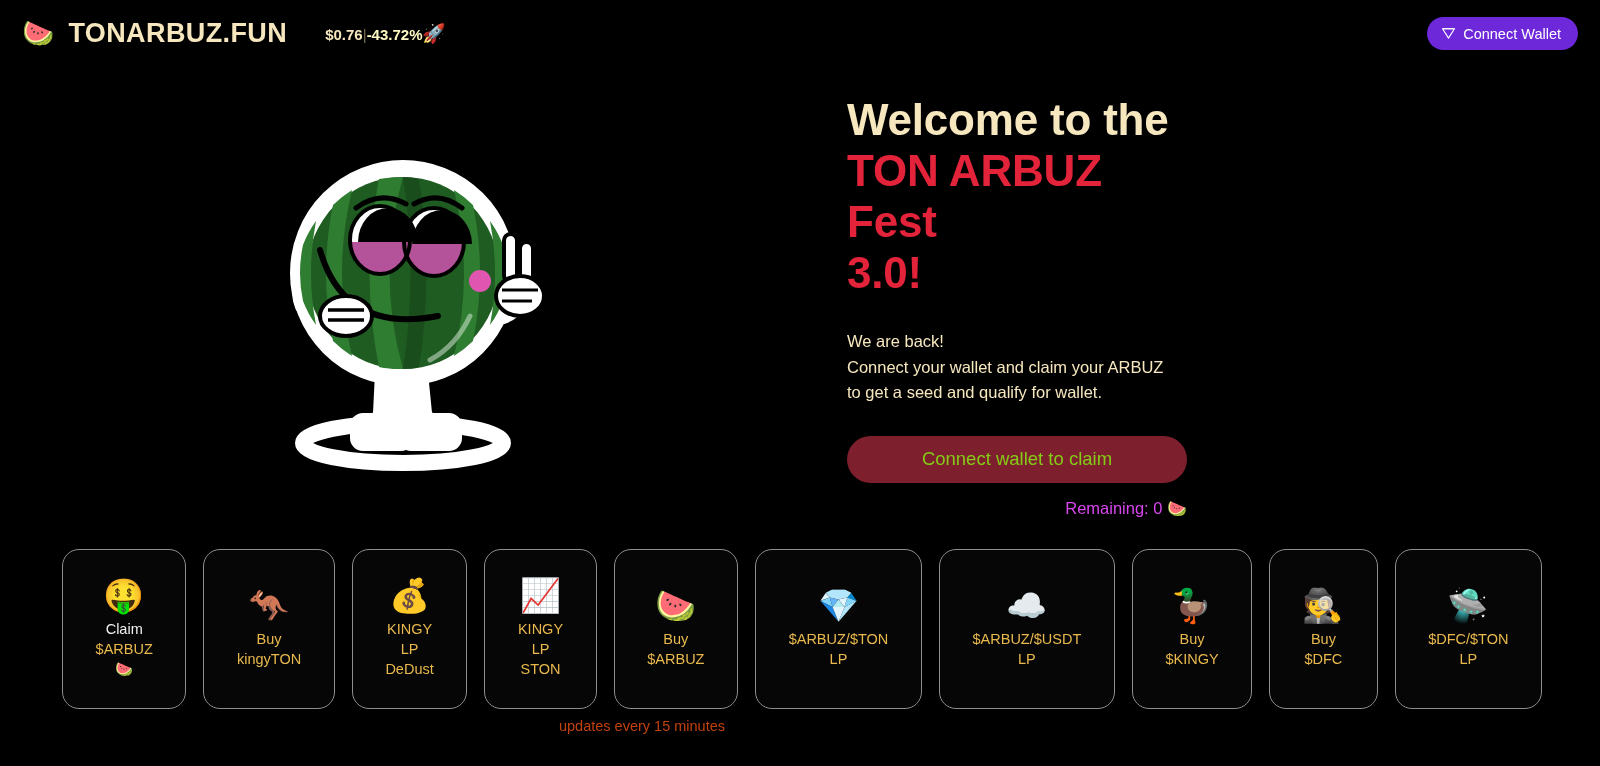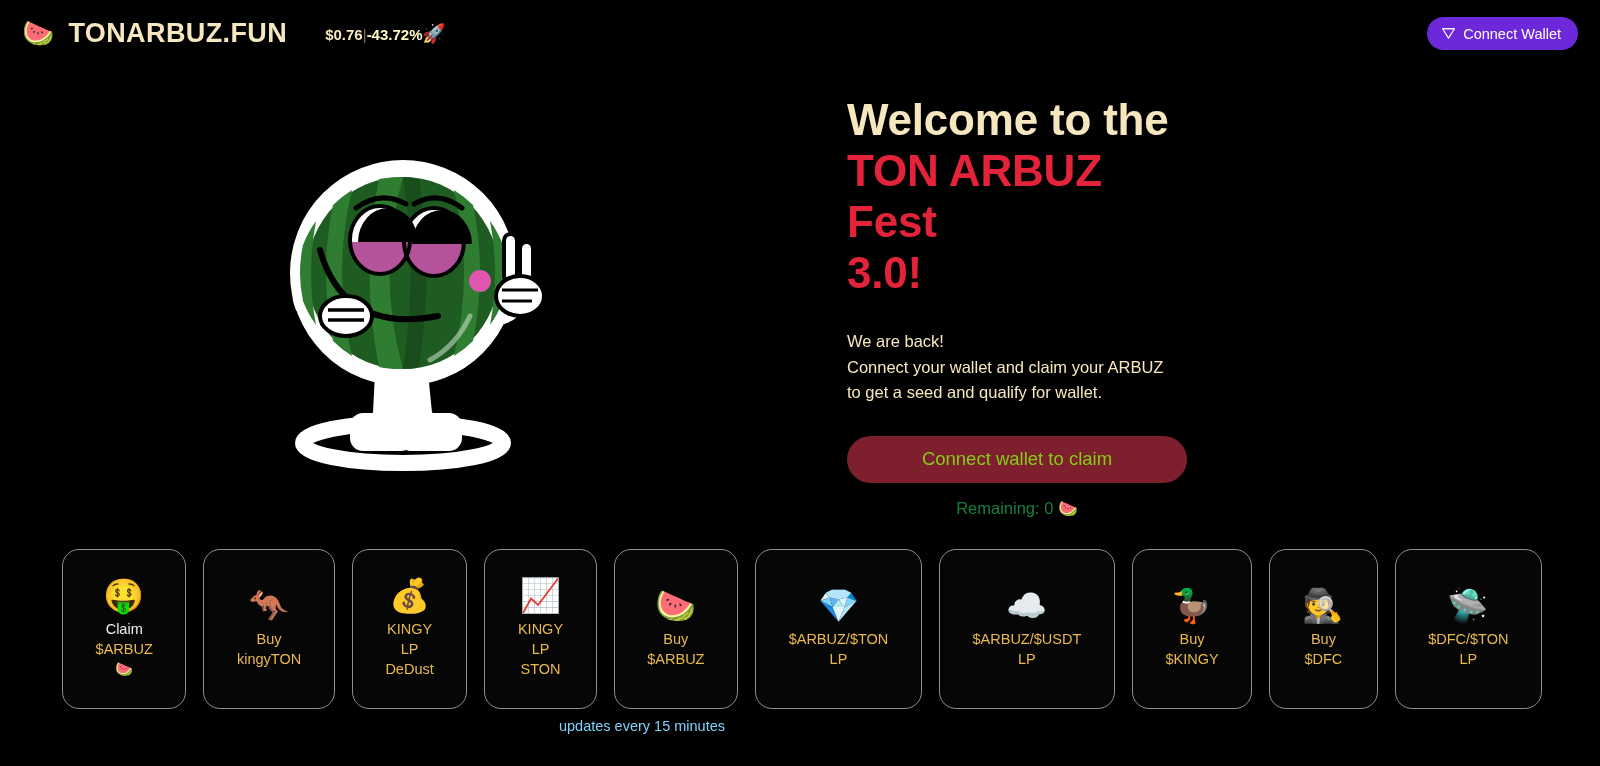--- a/index.html
+++ b/index.html
@@ -110,23 +110,23 @@
     border: none;
     border-radius: 24px;
     color: #84cc16;
     font-size: 18.5px;
     font-family: "Liberation Sans", sans-serif;
     cursor: pointer;
   }
   #remaining-line {
     margin-top: 16px;
     width: 340px;
-    text-align: center;
+    text-align: right;
     font-size: 16.5px;
-    color: #15803d;
+    color: #d946ef;
   }
   #remaining-line .wm { font-size: 16px; }
 
   
   #card-row {
     position: absolute;
     left: 62px;
     top: 549px;
     width: 1480px;
     height: 160px;
@@ -161,21 +161,21 @@
   .action-card.first .card-label { color: #EFEFEF; }
   .action-card.first .card-label .gold { color: #E9B94D; }
 
   #footer-note {
     position: absolute;
     left: 0;
     top: 718px;
     width: 1284px;
     text-align: center;
     font-size: 14.5px;
-    color: #7dd3fc;
+    color: #c2410c;
   }
 </style>
 </head>
 <body>
 
 <div id="header">
   <div id="brand-row">
     <span id="logo-emoji">🍉</span>
     <span id="brand-title">TONARBUZ.FUN</span>
     <div id="ticker">

